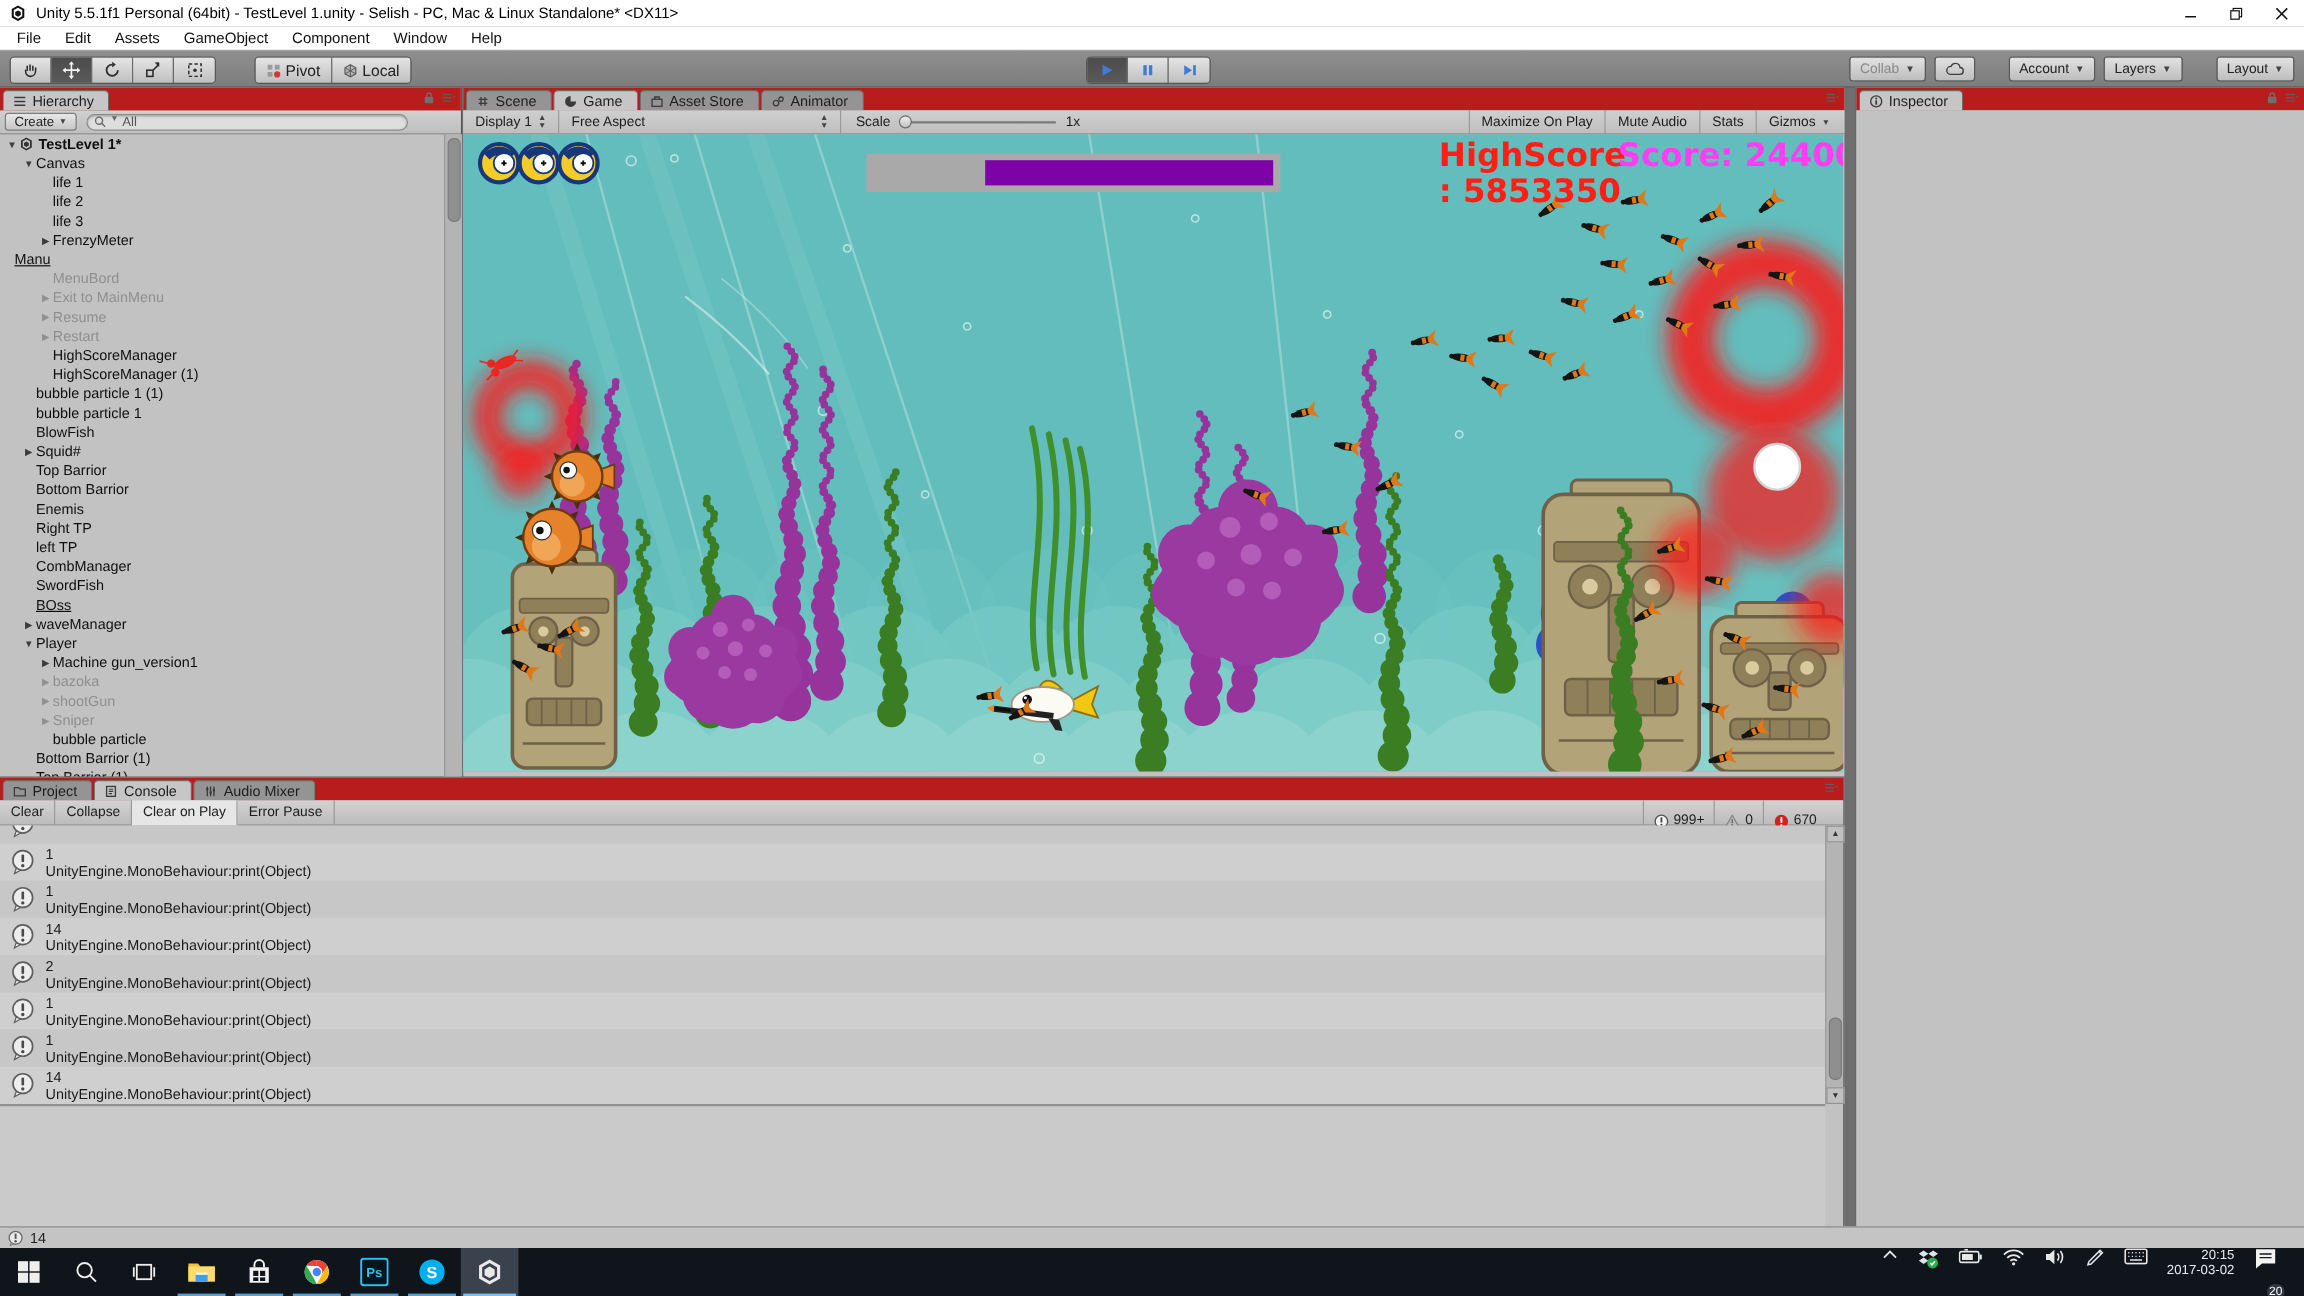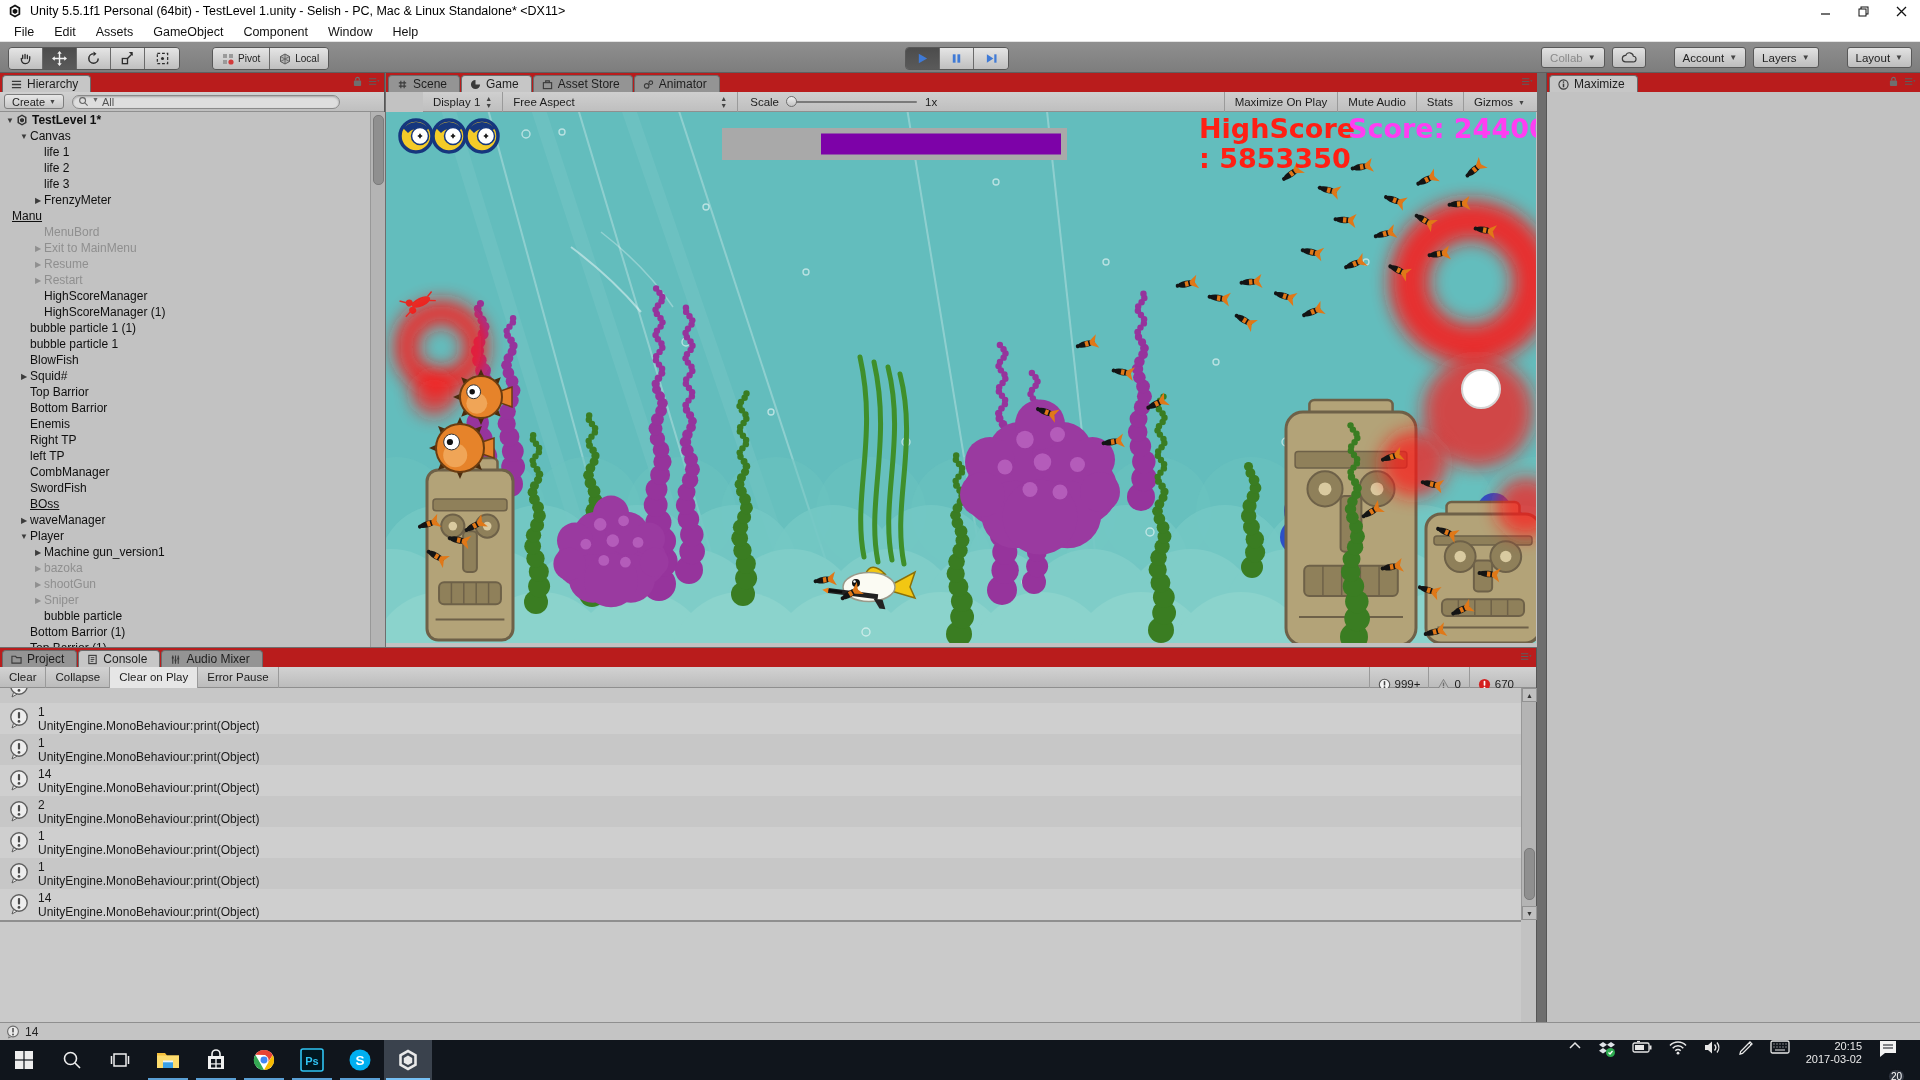--- a/index.html
+++ b/index.html
@@ -18,21 +18,21 @@
 
   
   #toolbar { position:absolute; left:0; top:42px; width:1920px; height:31px;
     background:linear-gradient(#8f8f8f,#7d7d7d); border-bottom:1px solid #5f5f5f; }
   .toolgroup { position:absolute; top:5px; display:flex; border:1px solid #585858; border-radius:4px; overflow:hidden; }
   .tool-btn { width:34px; height:21px; background:linear-gradient(#e5e5e5,#bfbfbf);
     border-right:1px solid #6a6a6a; display:flex; align-items:center; justify-content:center; }
   .tool-btn:last-child { border-right:none; }
   .tool-btn.active { background:linear-gradient(#4c4c4c,#5a5a5a); }
   .txt-btn { height:21px; background:linear-gradient(#e5e5e5,#bfbfbf); border-right:1px solid #6a6a6a;
-    display:flex; align-items:center; gap:4px; padding:0 9px; font-size:10px; color:#222; }
+    display:flex; align-items:center; gap:4px; padding:0 9px; font-size:13px; color:#222; }
   .txt-btn:last-child { border-right:none; }
   #toolbar-right { position:absolute; right:8px; top:5px; display:flex; gap:7px; align-items:center; }
   .drop-btn { height:21px; border:1px solid #585858; border-radius:3px; background:linear-gradient(#e2e2e2,#bdbdbd);
     display:flex; align-items:center; gap:5px; padding:0 8px; font-size:11.5px; color:#222; }
   .drop-btn .caret { font-size:8px; color:#444; }
   .drop-btn.dim { color:#8a8a8a; }
   .spacer18 { width:14px; }
 
   
   .tabstrip { height:19px; background:#b91c1c; display:flex; align-items:flex-end; padding-left:2px; position:relative; }
@@ -56,21 +56,21 @@
   .hrow { height:16px; display:flex; align-items:center; font-size:12px; color:#0f0f0f; white-space:nowrap; }
   .hrow .arr { width:12px; font-size:8px; color:#3c3c3c; text-align:center; flex:none; }
   .hrow.dim, .hrow.dim .arr { color:#8f8f8f; }
   .hrow.scene { font-weight:bold; }
   .vscroll { position:absolute; width:15px; background:#b4b4b4; border-left:1px solid #989898; }
   .vthumb { position:absolute; left:2px; width:11px; background:#8f8f8f; border-radius:5px; border:1px solid #7a7a7a; }
 
   
   #game-panel { position:absolute; left:386px; top:73px; width:1151px; height:574px; background:#c2c2c2; }
   #game-toolbar { height:20px; background:linear-gradient(#cfcfcf,#bfbfbf); border-bottom:1px solid #8f8f8f;
-    position:relative; display:flex; align-items:center; font-size:11.5px; color:#1c1c1c;margin-left:37px; }
+    position:relative; display:flex; align-items:center; font-size:11.5px; color:#1c1c1c; }
   .gt-btn { height:20px; display:flex; align-items:center; gap:5px; padding:0 10px; border-right:1px solid #9a9a9a; }
   .updown { font-size:7px; line-height:7px; color:#444; display:inline-flex; flex-direction:column; }
   #scale-wrap { display:flex; align-items:center; gap:8px; padding-left:12px; }
   #scale-track { width:130px; height:2px; background:#7a7a7a; position:relative; border-radius:1px; }
   #scale-knob { position:absolute; left:-1px; top:-5px; width:11px; height:11px; border-radius:6px;
     background:linear-gradient(#efefef,#c2c2c2); border:1px solid #6e6e6e; }
   #gt-right { position:absolute; right:2px; top:0; display:flex; height:37px; }
   #game-view { position:absolute; left:0; top:39px; width:1150px; height:531px; background:#63bdbd; }
 
   
@@ -1468,21 +1468,21 @@
 </div>
 
 <div id="inspector-panel">
   <div class="tabstrip">
     <div class="tab active">
       <svg width="11" height="11" viewBox="0 0 12 12">
           <circle cx="6" cy="6" r="5" fill="none" stroke="#3a3a3a" stroke-width="1.2"></circle>
           <circle cx="6" cy="3.4" r="0.9" fill="#3a3a3a"></circle>
           <rect x="5.2" y="5" width="1.6" height="4" fill="#3a3a3a"></rect>
         </svg>
-      <span>Maximize</span>
+      <span>Inspector</span>
     </div>
     <div class="panel-icons">
       <svg width="9" height="11" viewBox="0 0 10 12">
           <rect x="1" y="5" width="8" height="6" rx="1" fill="#6f6f6f"></rect>
           <path d="M3,5V3.5a2,2 0 0 1 4,0V5" fill="none" stroke="#6f6f6f" stroke-width="1.3"></path>
         </svg>
       <svg width="12" height="11" viewBox="0 0 13 12">
           <path d="M1,3h8 M1,6h8 M1,9h8" stroke="#5d5d5d" stroke-width="1.3"></path>
           <path d="M10,4.5l2.5,0-1.25,2z" fill="#5d5d5d"></path>
         </svg>

